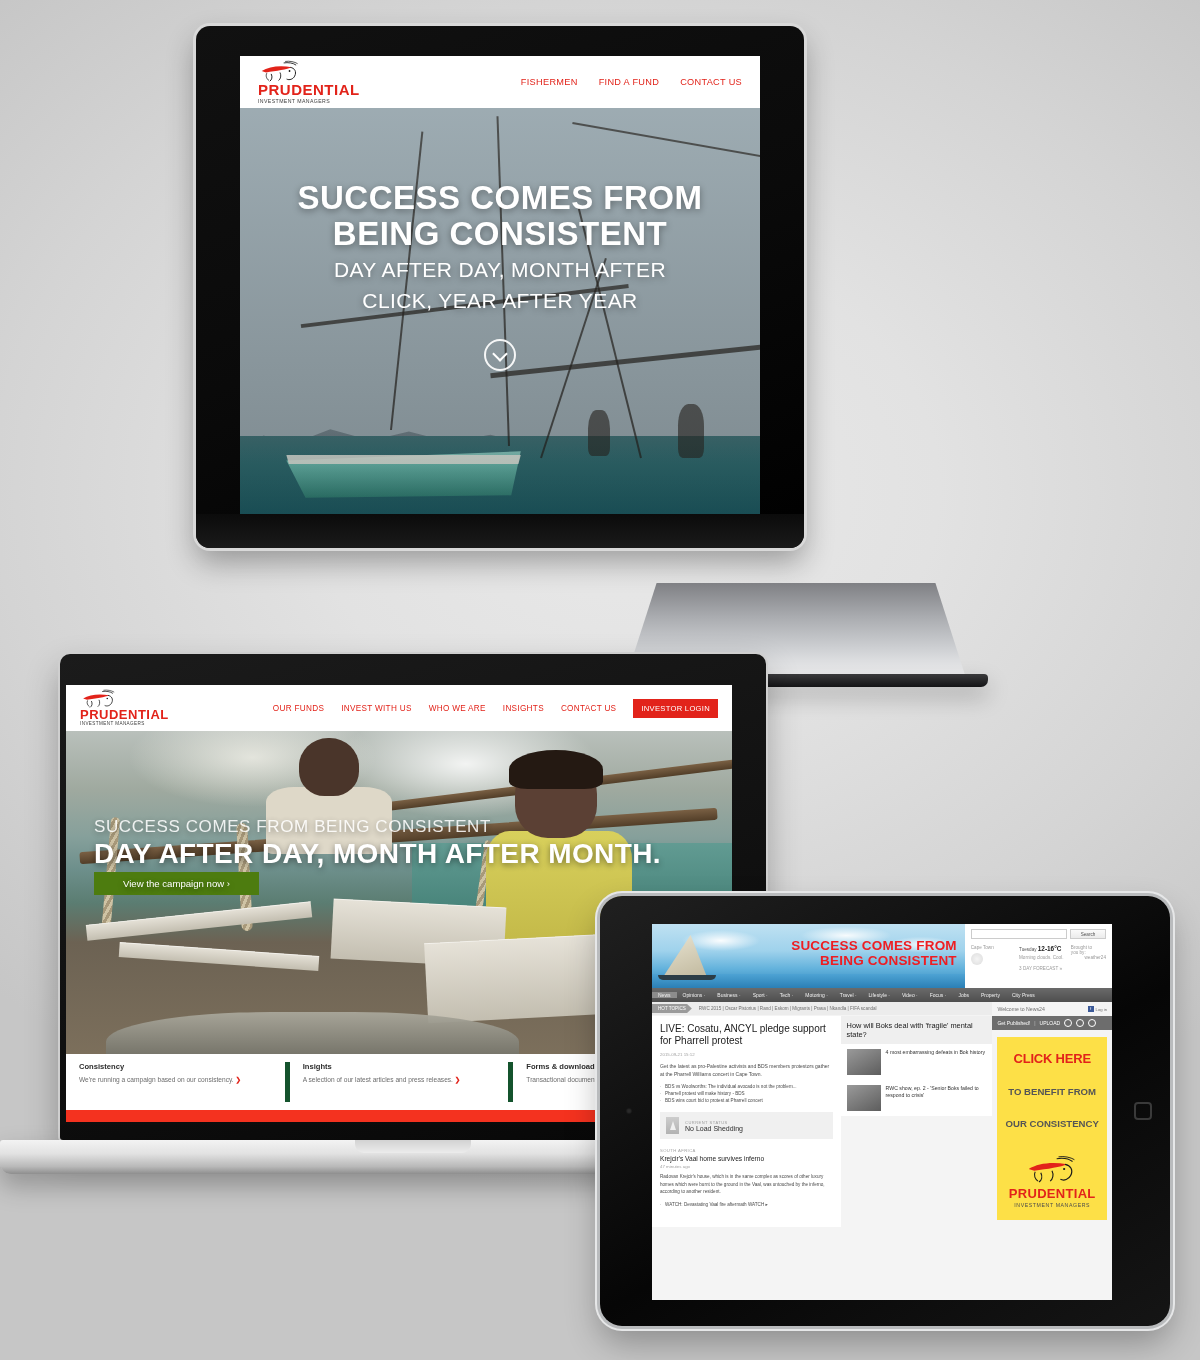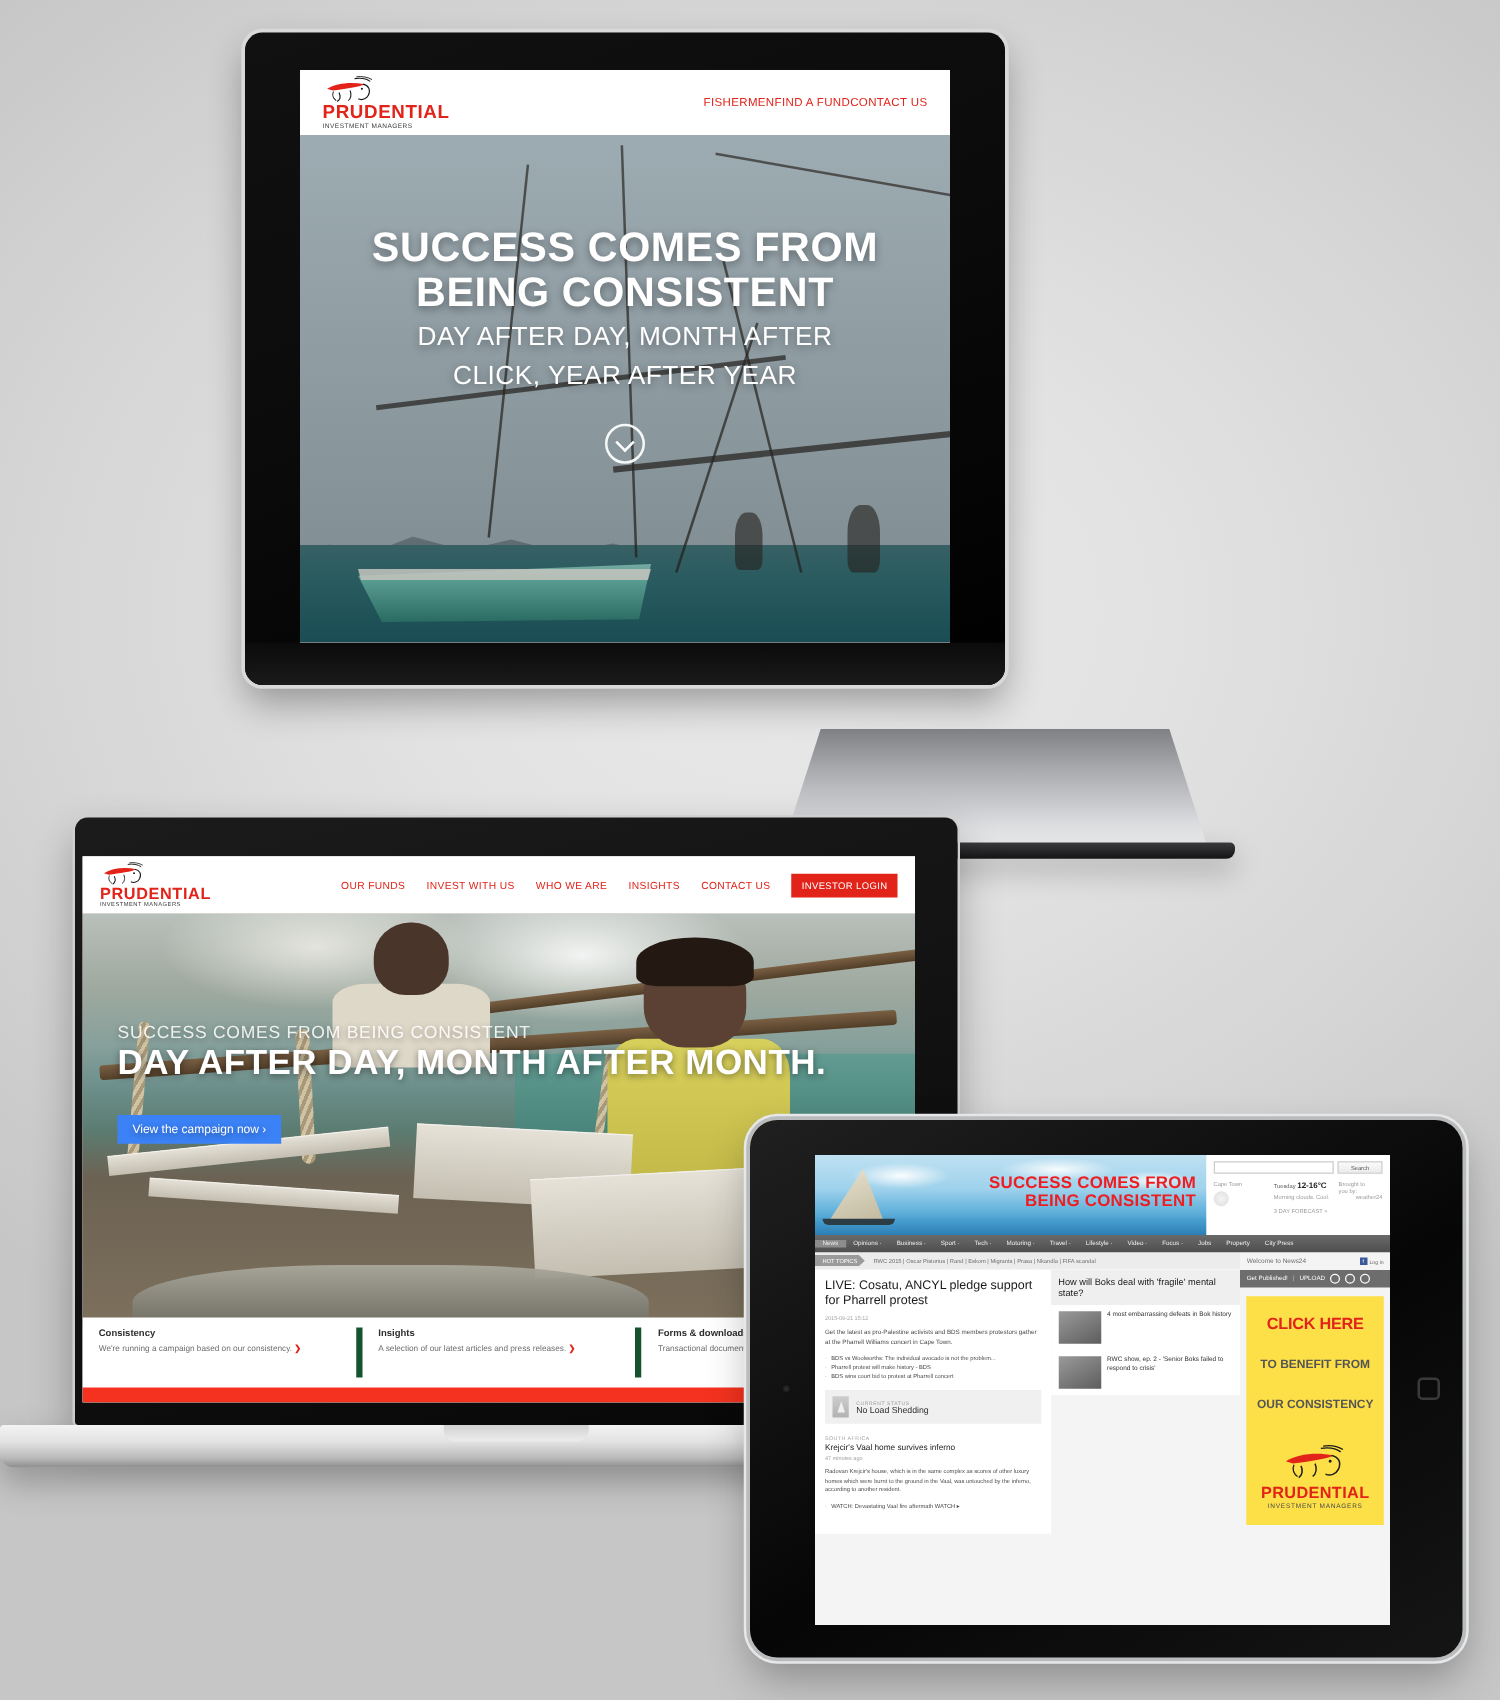--- a/index.html
+++ b/index.html
@@ -36,21 +36,21 @@
   .logo-word { color:#e2231a; font-weight:bold; letter-spacing:.5px; line-height:1; }
   .logo-sub { color:#3d3d3d; letter-spacing:.4px; line-height:1; }
   .nav { display:flex; align-items:center; }
   .nav a { color:#e2231a; text-decoration:none; letter-spacing:.3px; white-space:nowrap; }
 
   
   .m-head { height:52px; padding:0 18px; }
   .m-logo-mark { width:44px; height:22px; }
   .m-logo-word { font-size:15px; }
   .m-logo-sub { font-size:5.2px; margin-top:1.5px; }
-  .m-nav { font-size:9.2px; }
+  .m-nav { gap:21px; font-size:9.2px; }
   .m-hero { position:relative; height:406px; overflow:hidden; }
   .hero-sky {
     position:absolute; inset:0;
     background:
       radial-gradient(ellipse 300px 130px at 22% 22%, rgba(255,255,255,.92), rgba(255,255,255,0) 62%),
       radial-gradient(ellipse 260px 110px at 66% 14%, rgba(255,255,255,.88), rgba(255,255,255,0) 64%),
       radial-gradient(ellipse 230px 120px at 88% 34%, rgba(248,250,252,.8), rgba(255,255,255,0) 66%),
       radial-gradient(ellipse 250px 100px at 42% 46%, rgba(236,240,242,.78), rgba(255,255,255,0) 66%),
       linear-gradient(180deg,#8d9ba4 0%,#a4b1b8 26%,#b9c3c6 48%,#9fada f 62%,#7e8e92 76%,#5e7378 100%);
     background-color:#98a7ae;
@@ -111,24 +111,24 @@
   .man { position:absolute; left:30%; top:2%; width:19%; height:34%; }
   .man-head { position:absolute; left:26%; top:0; width:48%; height:52%; border-radius:48% 48% 42% 42%; background:#4a352a; }
   .man-shirt { position:absolute; left:0; top:44%; width:100%; height:60%; background:#ded8c8; border-radius:22% 22% 6% 6%; }
   .boy { position:absolute; left:63%; top:8%; width:22%; height:74%; }
   .boy-head { position:absolute; left:20%; top:0; width:56%; height:33%; border-radius:46% 46% 40% 40%; background:#5b4034; }
   .boy-hair { position:absolute; left:16%; top:-3%; width:64%; height:16%; border-radius:50% 50% 20% 20%; background:#241912; }
   .boy-shirt { position:absolute; left:0; top:30%; width:100%; height:72%; background:linear-gradient(180deg,#d8d05c,#b8ad3e); border-radius:16% 16% 4% 4%; }
   .fishpile { position:absolute; left:6%; bottom:0; width:62%; height:15%;
     background:linear-gradient(180deg,#a9a79b,#6f6e64); border-radius:40% 40% 0 0 / 60% 60% 0 0; opacity:.95; }
   .l-hero-copy { position:absolute; left:28px; top:86px; color:#fff; text-shadow:0 2px 6px rgba(0,0,0,.45); }
-  .l-kicker { font-size:14px; letter-spacing:.6px; opacity:.85; }
+  .l-kicker { font-size:17px; letter-spacing:.6px; opacity:.85; }
   .l-head1 { font-size:28px; font-weight:bold; letter-spacing:.4px; margin-top:2px; line-height:1.05; }
-  .l-cta { display:inline-block; margin-top:28px; background:#3b82f6; color:#fff; font-size:9.6px;
-    padding:6px 12px; text-decoration:none; }
+  .l-cta { display:inline-block; margin-top:4px; background:#4d7c0f; color:#fff; font-size:9.6px;
+    padding:6px 29px; text-decoration:none; }
 
   .l-cards { position:absolute; left:0; right:0; bottom:12px; height:56px; background:#fff; display:flex; padding:8px 0; }
   .l-card { flex:1; padding:0 13px; border-right:5px solid #14532d; }
   .l-card:last-child { border-right:none; }
   .l-card h4 { font-size:7.6px; color:#2e2e2e; margin-bottom:4px; }
   .l-card p { font-size:6.6px; color:#6d6d6d; line-height:1.55; }
   .l-card .arw { color:#e2231a; font-weight:bold; }
   .l-redbar { position:absolute; left:0; right:0; bottom:0; height:12px; background:#f4321f; }
 
   

